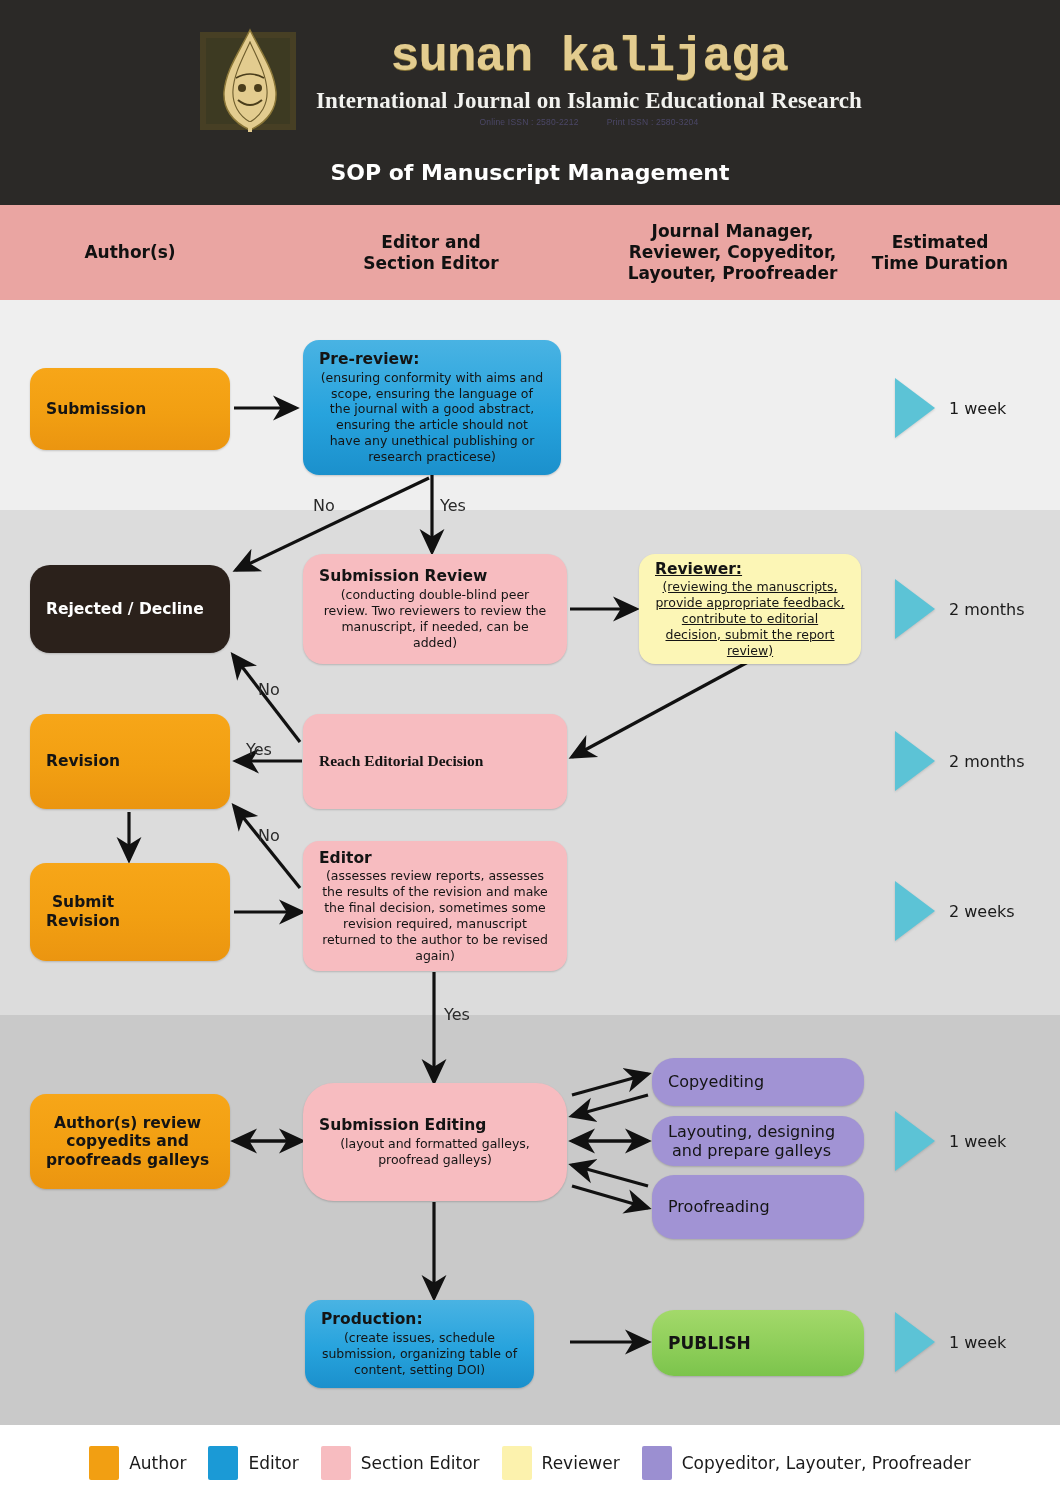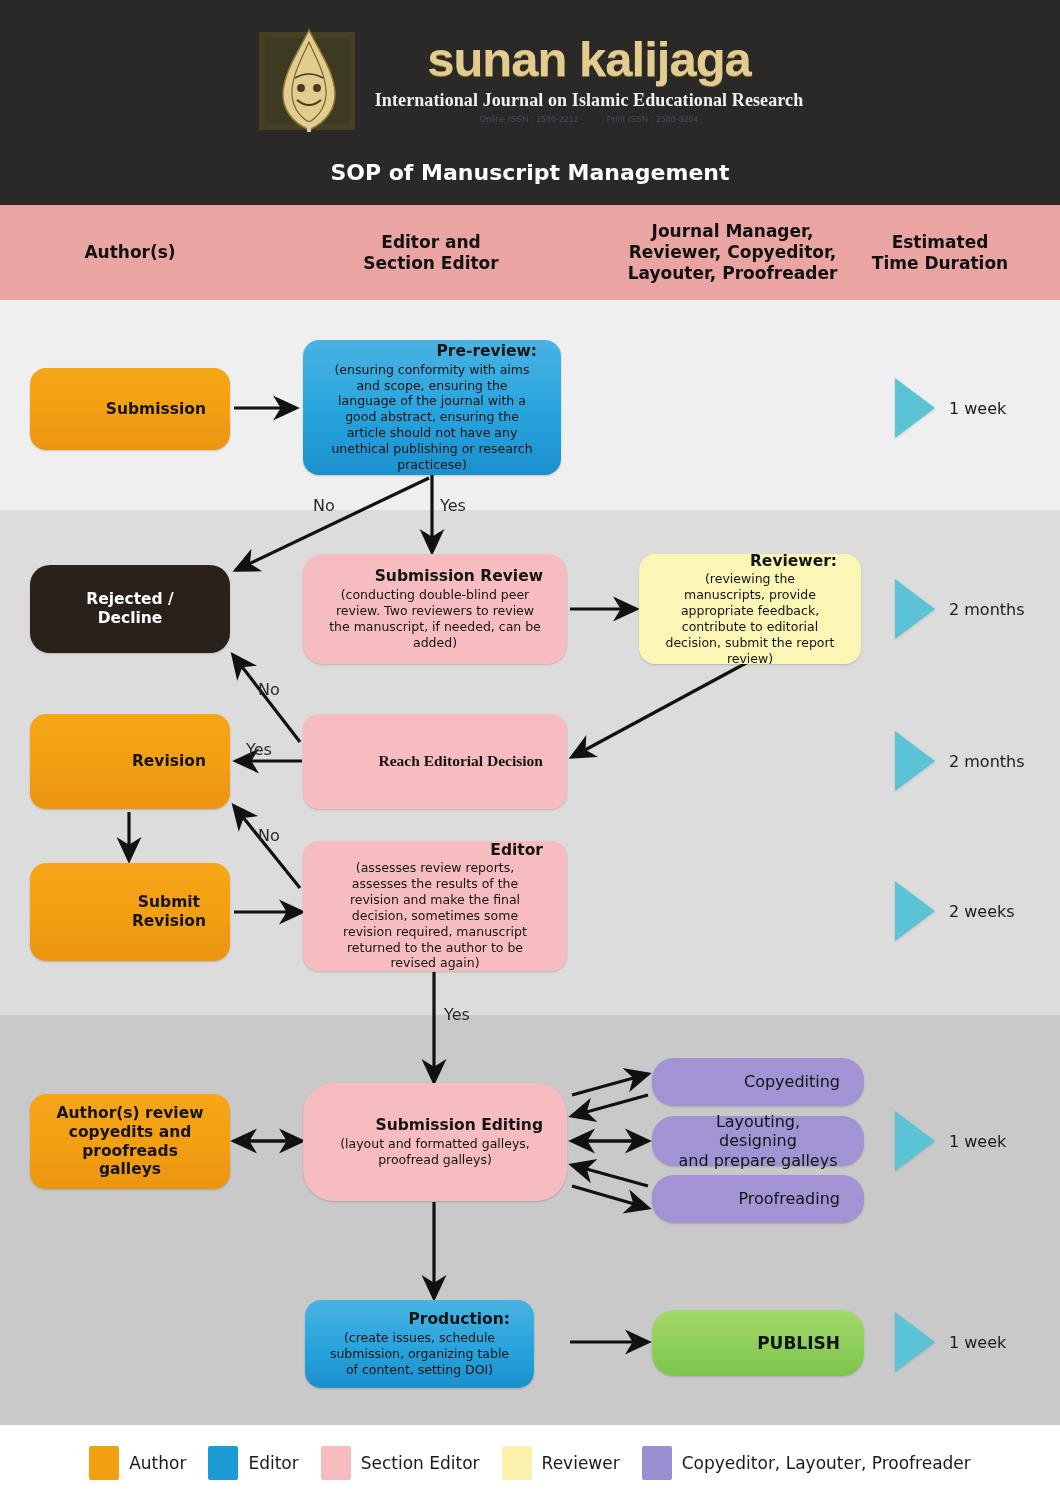--- a/index.html
+++ b/index.html
@@ -18,28 +18,28 @@
   }
   .brandwrap{
     position:absolute;left:0;top:22px;width:1060px;height:115px;
     display:flex;align-items:center;justify-content:center;gap:14px;
   }
   .logo-mark{
     position:relative;width:104px;height:108px;flex:0 0 auto;
   }
   .brand-text{display:flex;flex-direction:column;align-items:center;}
   .brand-title{
-    font-family:Liberation Sans, sans-serif;
+    font-family:Liberation Mono, monospace;
     font-size:49px;font-weight:700;letter-spacing:-1px;
     color:#e3cc8f;line-height:1;
     text-shadow:0 1px 0 #8a7638;
   }
   .brand-sub{
     font-family:"Liberation Serif", serif;
-    font-size:18px;font-weight:700;color:#f2f2ef;
+    font-size:23px;font-weight:700;color:#f2f2ef;
     margin-top:6px;letter-spacing:.1px;
   }
   .brand-issn{
     margin-top:3px;display:flex;gap:28px;
     font-family:"Liberation Sans", sans-serif;
     font-size:8.5px;color:#4b4767;letter-spacing:.2px;
   }
   .sop-title{
     position:absolute;left:0;top:160px;width:1060px;text-align:center;
     font-size:22px;font-weight:700;color:#ffffff;
@@ -67,24 +67,24 @@
   .band1{top:300px;height:210px;background:#efefef;}
   .band2{top:510px;height:505px;background:#dcdcdc;}
   .band3{top:1015px;height:410px;background:#c9c9c9;}
 
   
   #arrows{position:absolute;left:0;top:0;width:1060px;height:1500px;pointer-events:none;}
 
   
   .node{
     position:absolute;box-sizing:border-box;
-    display:flex;flex-direction:column;align-items:flex-end;justify-content:center;
+    display:flex;flex-direction:column;align-items:flex-start;justify-content:center;
     text-align:center;color:#141414;
     border-radius:16px;
-    padding:6px 24px;
+    padding:6px 16px;
     font-family:"DejaVu Sans", sans-serif;
     box-shadow:0 1px 2px rgba(0,0,0,.18);
   }
   .node .ttl{font-weight:700;font-size:15.5px;line-height:1.2;}
   .node .desc{font-size:12.5px;line-height:1.27;font-weight:400;margin-top:1px;}
 
   .c-author{background:linear-gradient(180deg,#f7a618 0%,#f29f12 55%,#eb9510 100%);}
   .c-editor{background:linear-gradient(180deg,#49b3e3 0%,#27a3dd 55%,#1b90cc 100%);}
   .c-section{background:#f7bcc0;}
   .c-reviewer{background:#fcf6b6;}
@@ -229,21 +229,21 @@
 
   <div class="node c-reject" style="left:30px;top:565px;width:200px;height:88px;border-radius:20px;">
     <div class="ttl">Rejected / Decline</div>
   </div>
 
   <div class="node c-section" style="left:303px;top:554px;width:264px;height:110px;border-radius:20px;">
     <div class="ttl">Submission Review</div>
     <div class="desc">(conducting double-blind peer review. Two reviewers to review the manuscript, if needed, can be added)</div>
   </div>
 
-  <div class="node c-reviewer" style="left:639px;top:554px;width:222px;height:110px;">
+  <div class="node c-reviewer" style="left:639px;top:554px;width:222px;height:110px;text-decoration:underline;">
     <div class="ttl">Reviewer:</div>
     <div class="desc">(reviewing the manuscripts, provide appropriate feedback, contribute to editorial decision, submit the report review)</div>
   </div>
 
   <div class="dur" style="left:895px;top:579px;">
     <div class="tri"></div>
     <div class="lbl">2 months</div>
   </div>
 
   <div class="blabel" style="left:258px;top:680px;">No</div>
@@ -290,21 +290,21 @@
   </div>
 
   <div class="node pill c-copy" style="left:652px;top:1058px;width:212px;height:48px;">
     <div class="ttl" style="font-weight:400;font-size:16px;">Copyediting</div>
   </div>
 
   <div class="node pill c-copy" style="left:652px;top:1116px;width:212px;height:50px;">
     <div class="ttl" style="font-weight:400;font-size:16px;">Layouting, designing<br>and prepare galleys</div>
   </div>
 
-  <div class="node pill c-copy" style="left:652px;top:1175px;width:212px;height:48px;">
+  <div class="node pill c-copy" style="left:652px;top:1175px;width:212px;height:64px;">
     <div class="ttl" style="font-weight:400;font-size:16px;">Proofreading</div>
   </div>
 
   <div class="dur" style="left:895px;top:1111px;">
     <div class="tri"></div>
     <div class="lbl">1 week</div>
   </div>
 
   <div class="node c-editor" style="left:305px;top:1300px;width:229px;height:88px;">
     <div class="ttl">Production:</div>

